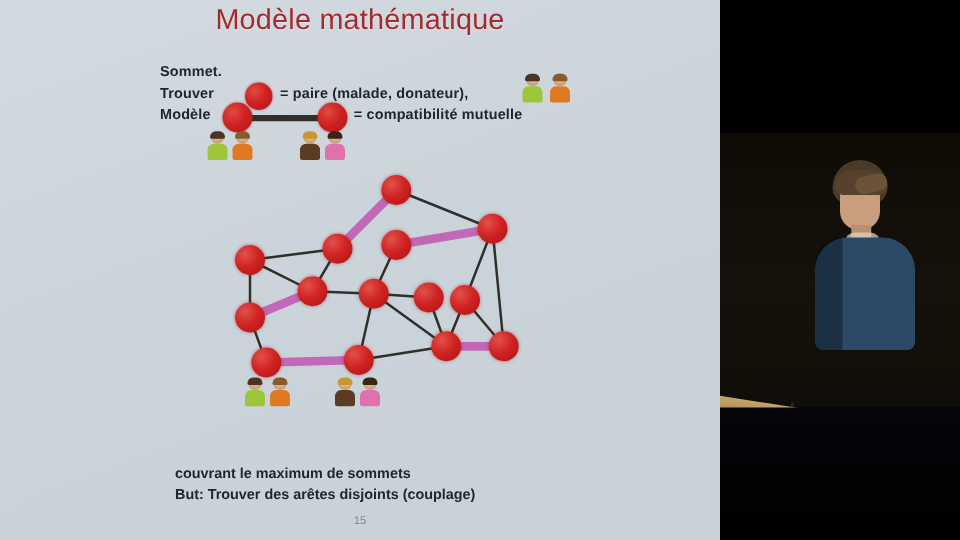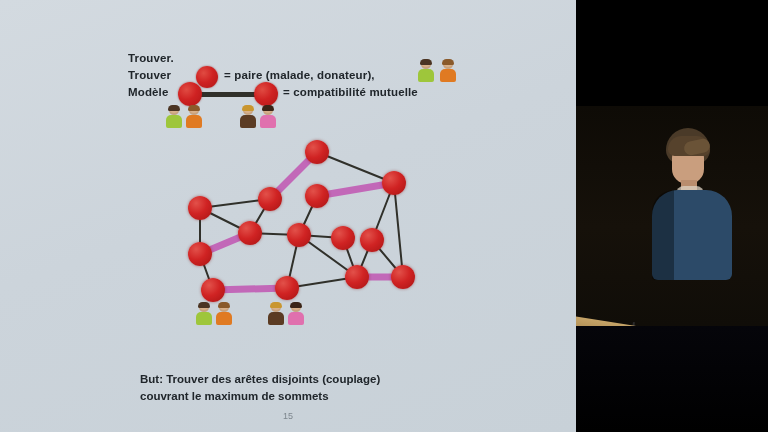--- a/index.html
+++ b/index.html
@@ -101,23 +101,24 @@
   .mic{position:absolute;left:60px;top:-8px;width:2px;height:14px;background:#2a2a2a;
        transform:rotate(8deg);}
 </style>
 </head>
 <body>
 
 <div class="screen">
 
   <div class="slide">
 
+    <div class="slide-title">Modèle mathématique</div>
 
     <div class="legend">
-      <div class="lg-line lg-graphe">Trouver.</div>
+      <div class="lg-line lg-graphe">Sommet.</div>
       <div class="lg-line lg-sommet">Trouver</div>
       <div class="lg-line lg-arete">Modèle</div>
       <div class="lg-line lg-eq1">= paire (malade, donateur),</div>
       <div class="lg-line lg-eq2">= compatibilité mutuelle</div>
 
       <div class="lgnode lgn-sommet"></div>
       <div class="lgedge"></div>
       <div class="lgnode lgn-a1"></div>
       <div class="lgnode lgn-a2"></div>
     </div>
@@ -207,22 +208,22 @@
         <div class="gnode" style="left: 343px; top: 238px;"></div>
         <div class="gnode" style="left: 372px; top: 240px;"></div>
         <div class="gnode" style="left: 200px; top: 254px;"></div>
         <div class="gnode" style="left: 403px; top: 277px;"></div>
         <div class="gnode" style="left: 357px; top: 277px;"></div>
         <div class="gnode" style="left: 213px; top: 290px;"></div>
         <div class="gnode" style="left: 287px; top: 288px;"></div>
       </div>
 
     <div class="caption">
+      <div>couvrant le maximum de sommets</div>
       <div>But: Trouver des arêtes disjoints (couplage)</div>
-      <div>couvrant le maximum de sommets</div>
     </div>
 
     <div class="pagenum">15</div>
   </div>
 
   <div class="video">
     <div class="v-dark-top"></div>
     <div class="v-stage"></div>
 
     <div class="speaker">

